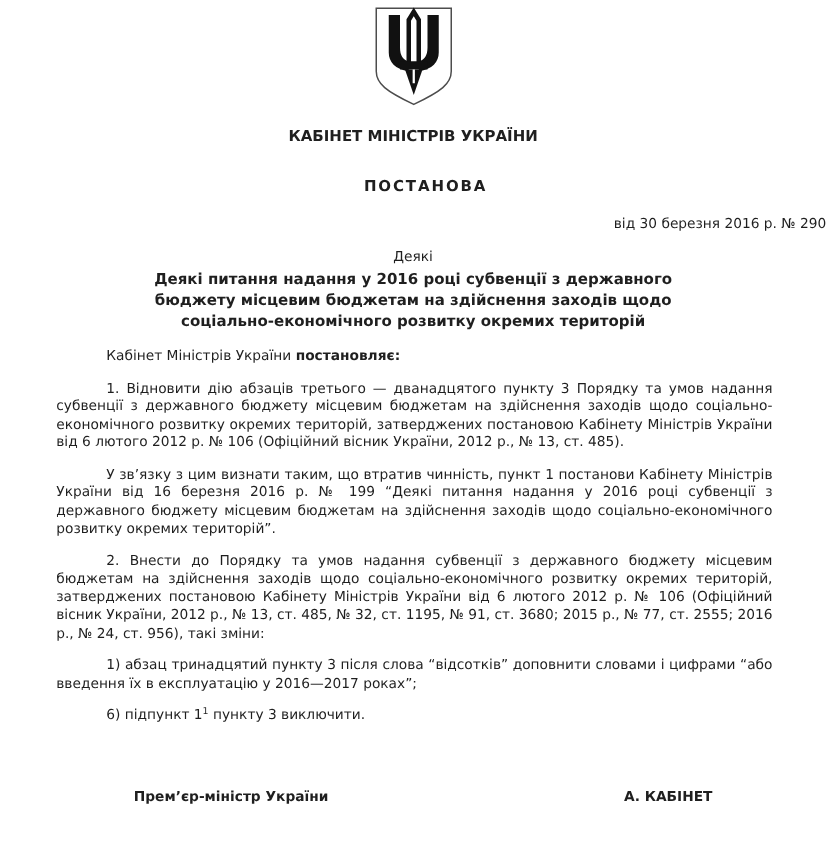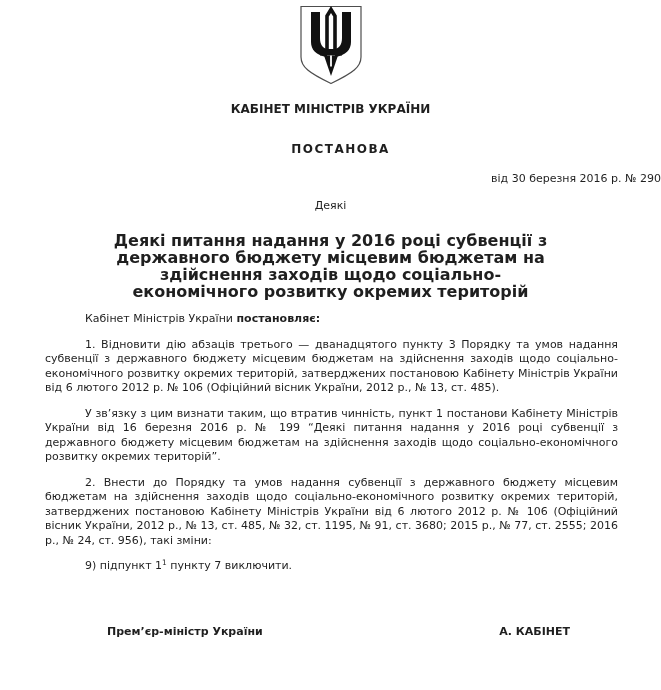--- a/index.html
+++ b/index.html
@@ -39,25 +39,25 @@
     margin-top: 16px;
     text-align: right;
     font-size: 11px;
   }
   .city {
     margin-top: 14px;
     text-align: center;
     font-size: 11px;
   }
   .title {
-    margin: 20px auto 0 auto;
+    margin: 3px auto 0 auto;
     width: 455px;
     text-align: center;
     font-weight: bold;
-    font-size: 16px;
+    font-size: 12px;
     line-height: 17px;
   }
   .content {
     margin: 12px 43px 0 45px;
     text-align: justify;
     line-height: 14.5px;
   }
   .content p {
     margin: 11px 0 0 0;
     text-indent: 40px;
@@ -112,22 +112,23 @@
 
   <div class="content">
     <p class="first"><span>Кабінет Міністрів України </span><span class="b">постановляє:</span></p>
 
     <p>1. Відновити дію абзаців третього — дванадцятого пункту 3 Порядку та умов надання субвенції з державного бюджету місцевим бюджетам на здійснення заходів щодо соціально-економічного розвитку окремих територій, затверджених постановою Кабінету Міністрів України від 6 лютого 2012 р. № 106 (Офіційний вісник України, 2012 р., № 13, ст. 485).</p>
 
     <p>У зв’язку з цим визнати таким, що втратив чинність, пункт 1 постанови Кабінету Міністрів України від 16 березня 2016 р. № 199 “Деякі питання надання у 2016 році субвенції з державного бюджету місцевим бюджетам на здійснення заходів щодо соціально-економічного розвитку окремих територій”.</p>
 
     <p>2. Внести до Порядку та умов надання субвенції з державного бюджету місцевим бюджетам на здійснення заходів щодо соціально-економічного розвитку окремих територій, затверджених постановою Кабінету Міністрів України від 6 лютого 2012 р. № 106 (Офіційний вісник України, 2012 р., № 13, ст. 485, № 32, ст. 1195, № 91, ст. 3680; 2015 р., № 77, ст. 2555; 2016 р., № 24, ст. 956), такі зміни:</p>
 
+    <p>1) абзац тринадцятий пункту 3 після слова “відсотків” доповнити словами і цифрами “або введення їх в експлуатацію у 2016—2017 роках”;</p>
 
-    <p><span>9) підпункт 1</span><span class="sup">1</span><span> пункту 7 виключити.</span></p>
+    <p><span>6) підпункт 1</span><span class="sup">1</span><span> пункту 3 виключити.</span></p>
   </div>
 
   <div class="signature">
     <span>Прем’єр-міністр України</span>
     <span>А. КАБІНЕТ</span>
   </div>
 
 </div>
 
 </body></html>

